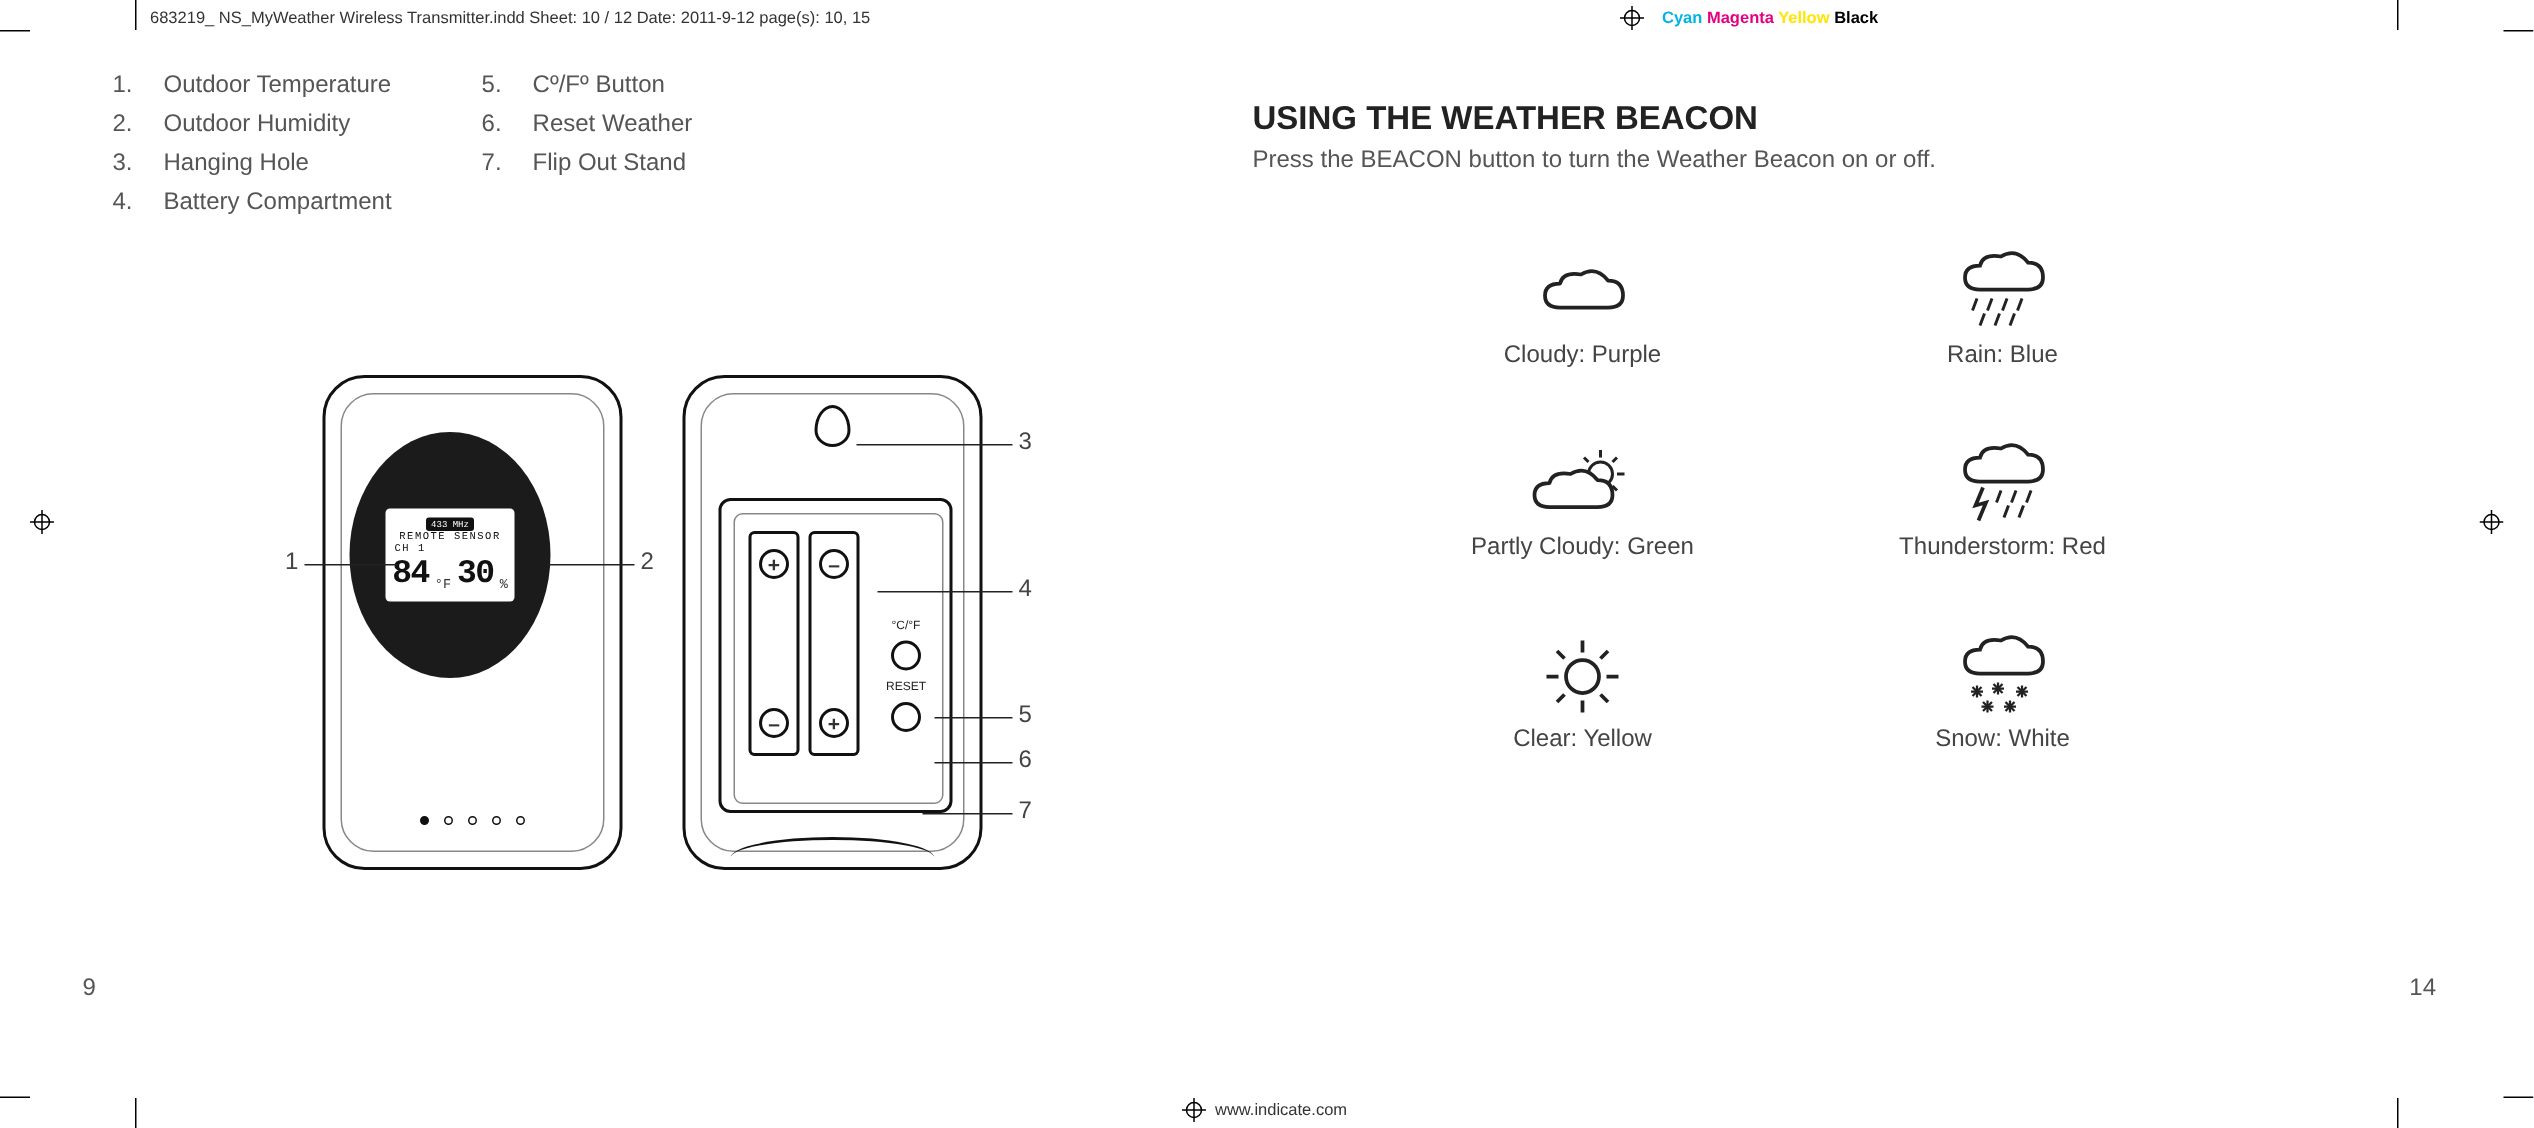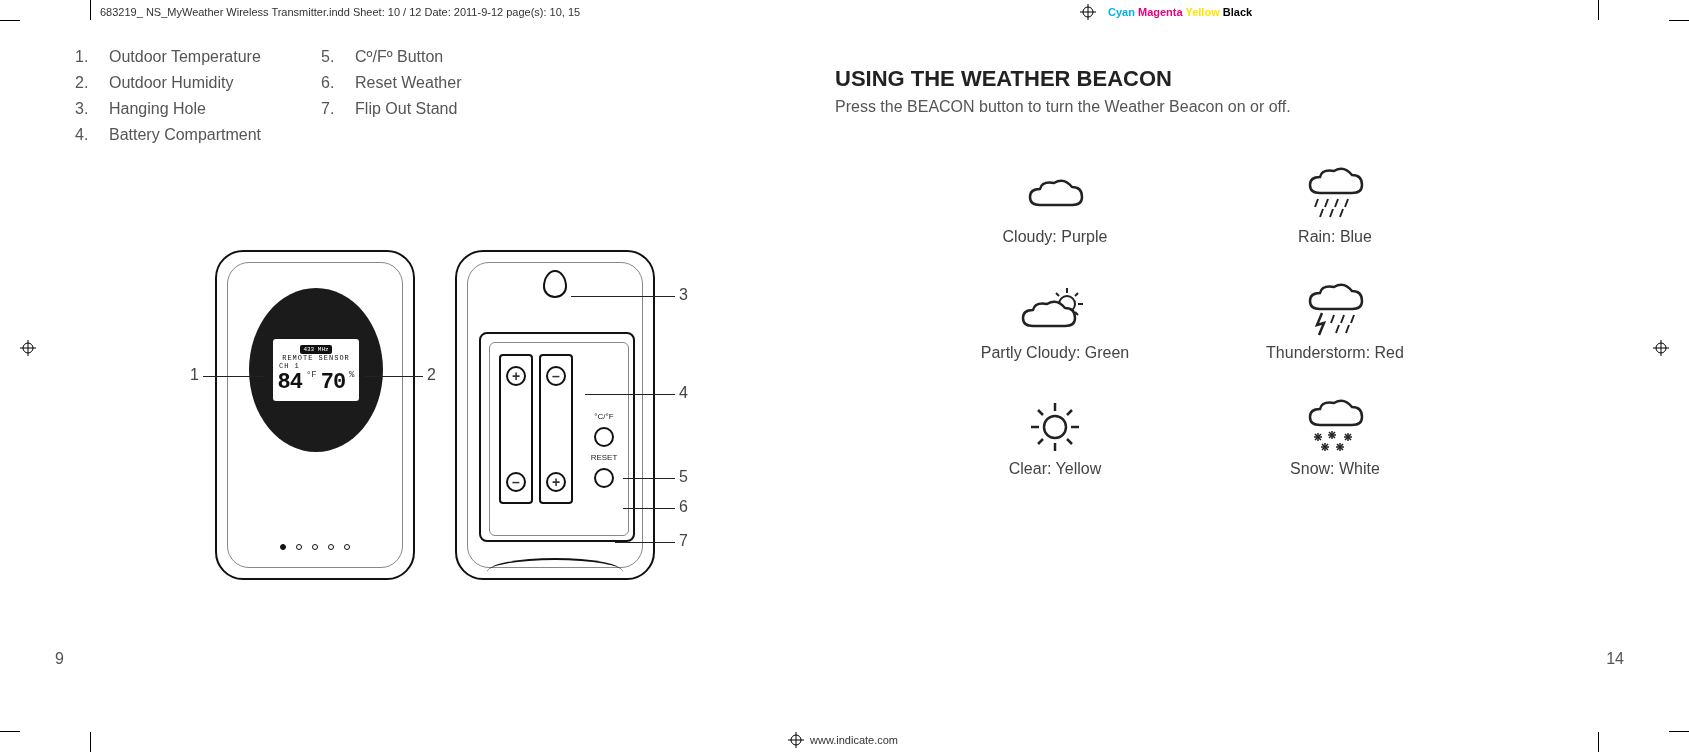--- a/index.html
+++ b/index.html
@@ -98,21 +98,21 @@
   h2.sub {
     font-size: 18px;
     font-weight: normal;
     color: #444;
     margin-top: 22px;
   }
 
   .beacon-grid {
     display: grid;
     grid-template-columns: 240px 240px;
-    gap: 16px 40px;
+    gap: 28px 40px;
     margin-top: 30px;
     margin-left: 100px;
   }
   .beacon-cell {
     display: flex;
     flex-direction: column;
     align-items: center;
     justify-content: flex-end;
     height: 100px;
   }
@@ -147,37 +147,37 @@
   }
   .trans-inner {
     position: absolute;
     left: 10px; top: 10px;
     width: 176px; height: 306px;
     border: 1px solid #888;
     border-radius: 22px;
   }
   .sensor-oval {
     position: absolute;
-    left: 32px; top: 36px;
+    left: 16px; top: 36px;
     width: 134px; height: 164px;
     border-radius: 50%;
     background: #1b1b1b;
     display: flex; align-items: center; justify-content: center;
   }
   .lcd {
     width: 86px; height: 62px;
     background: #fff;
     border-radius: 3px;
     display: flex; flex-direction: column; align-items: center; justify-content: center;
     font-family: "Courier New", monospace;
   }
   .lcd .top-row { font-size: 7px; color:#111; display:flex; gap:6px; align-items:center; }
   .lcd .badge { font-size:6px; background:#111; color:#fff; padding:1px 3px; border-radius:2px;}
   .lcd .mid-row { font-size:7px; color:#111; letter-spacing:1px; }
-  .lcd .val-row { display:flex; gap:4px; align-items:flex-start; }
+  .lcd .val-row { display:flex; gap:4px; align-items:flex-end; }
   .lcd .val { font-size: 22px; font-weight:bold; color:#111; letter-spacing:-1px;}
   .lcd .unit { font-size: 9px; }
   .dot-row {
     position:absolute;
     bottom: 28px; left:0; right:0;
     display:flex; justify-content:center; gap:10px;
   }
   .dot-row .dot { width:6px; height:6px; border:1px solid #111; border-radius:50%; }
   .dot-row .dot.filled { background:#111; }
 
@@ -342,21 +342,21 @@
       <div class="sensor-oval">
         <div class="lcd">
           <div class="top-row">
               <span class="badge">433 MHz</span>
             </div>
           <div class="mid-row">REMOTE SENSOR</div>
           <div class="mid-row" style="align-self:flex-start; margin-left:6px;">CH  1</div>
           <div class="val-row">
             <span class="val">84</span>
               <span class="unit">°F</span>
-            <span class="val">70</span>
+            <span class="val">30</span>
               <span class="unit">%</span>
           </div>
         </div>
       </div>
       <div class="dot-row">
         <div class="dot filled"></div>
           <div class="dot"></div>
           <div class="dot"></div>
           <div class="dot"></div>
           <div class="dot"></div>

